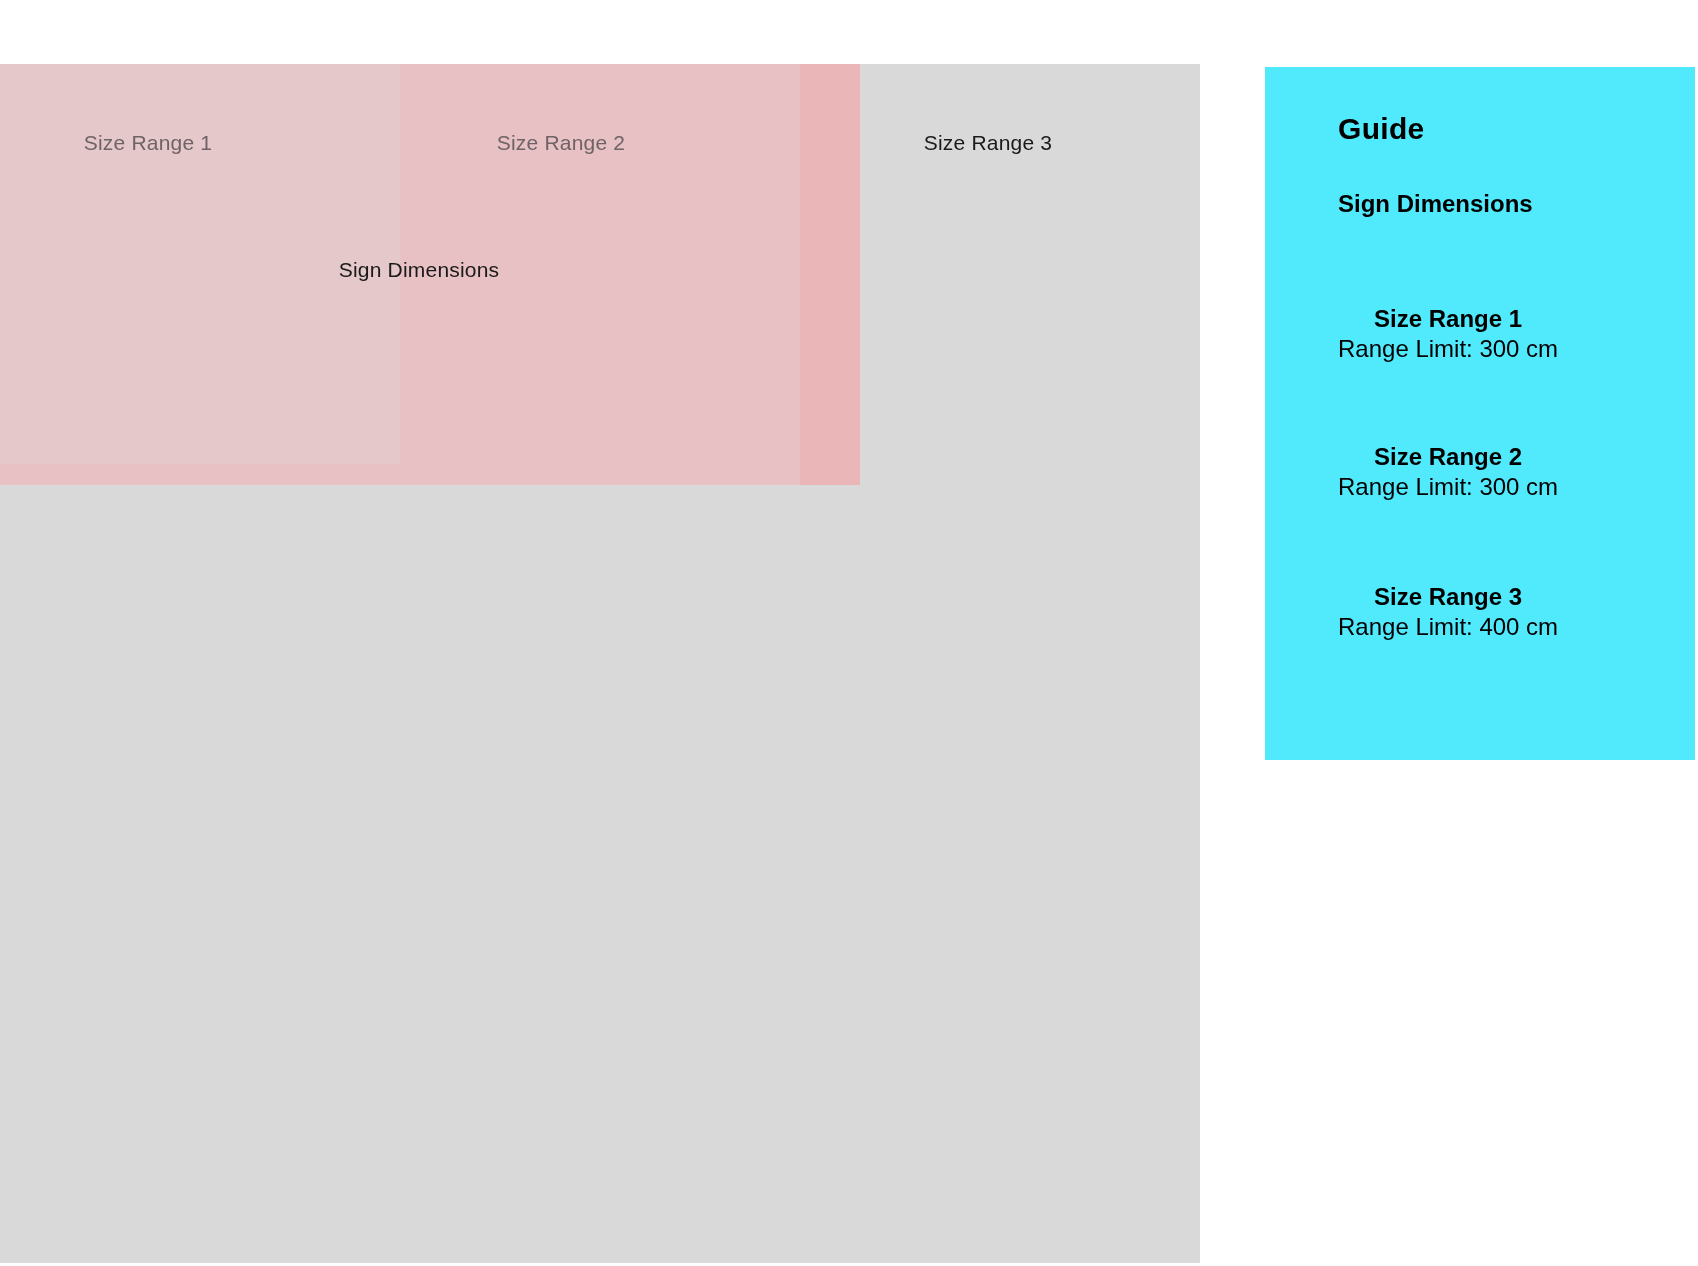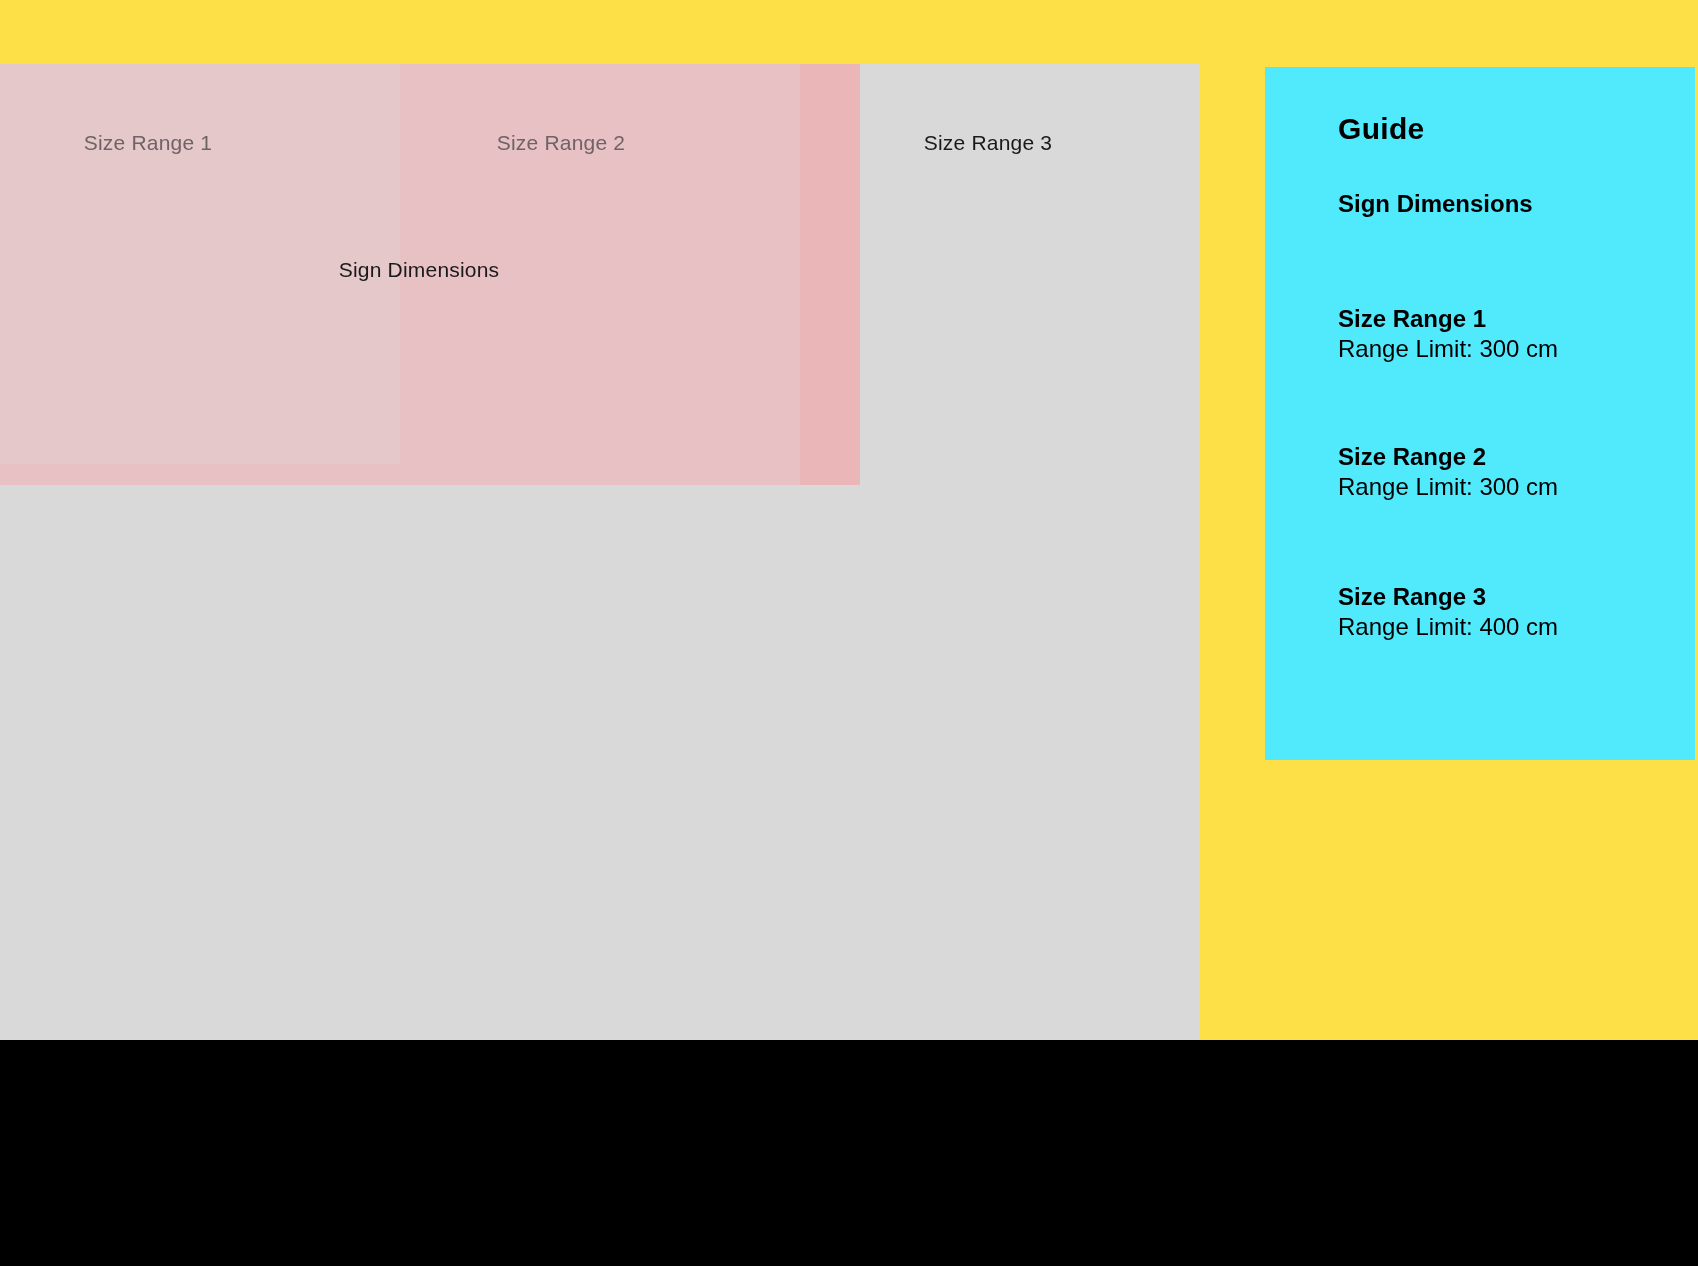--- a/index.html
+++ b/index.html
@@ -4,22 +4,22 @@
 <style>
   html, body {
     margin: 0;
     padding: 0;
     background: #000000;
     font-family: "Liberation Sans", "DejaVu Sans", sans-serif;
   }
   .stage {
     position: relative;
     width: 1698px;
-    height: 1040px;
-    background: #fde047;
+    height: 1266px;
+    background: #ffffff;
     overflow: hidden;
   }
 
   
   .frame {
     position: absolute;
     left: 0;
     top: 64px;
     width: 1200px;
     height: 1199px;
@@ -59,20 +59,21 @@
 
   
   .guide {
     position: absolute;
     left: 1265px;
     top: 67px;
     width: 430px;
     height: 693px;
     background: #51eafd;
     color: #000000;
+    text-align: center;
   }
   .guide-title {
     position: absolute;
     left: 73px;
     top: 45px;
     font-size: 30px;
     font-weight: bold;
     letter-spacing: 0.3px;
     line-height: 34px;
     white-space: nowrap;

